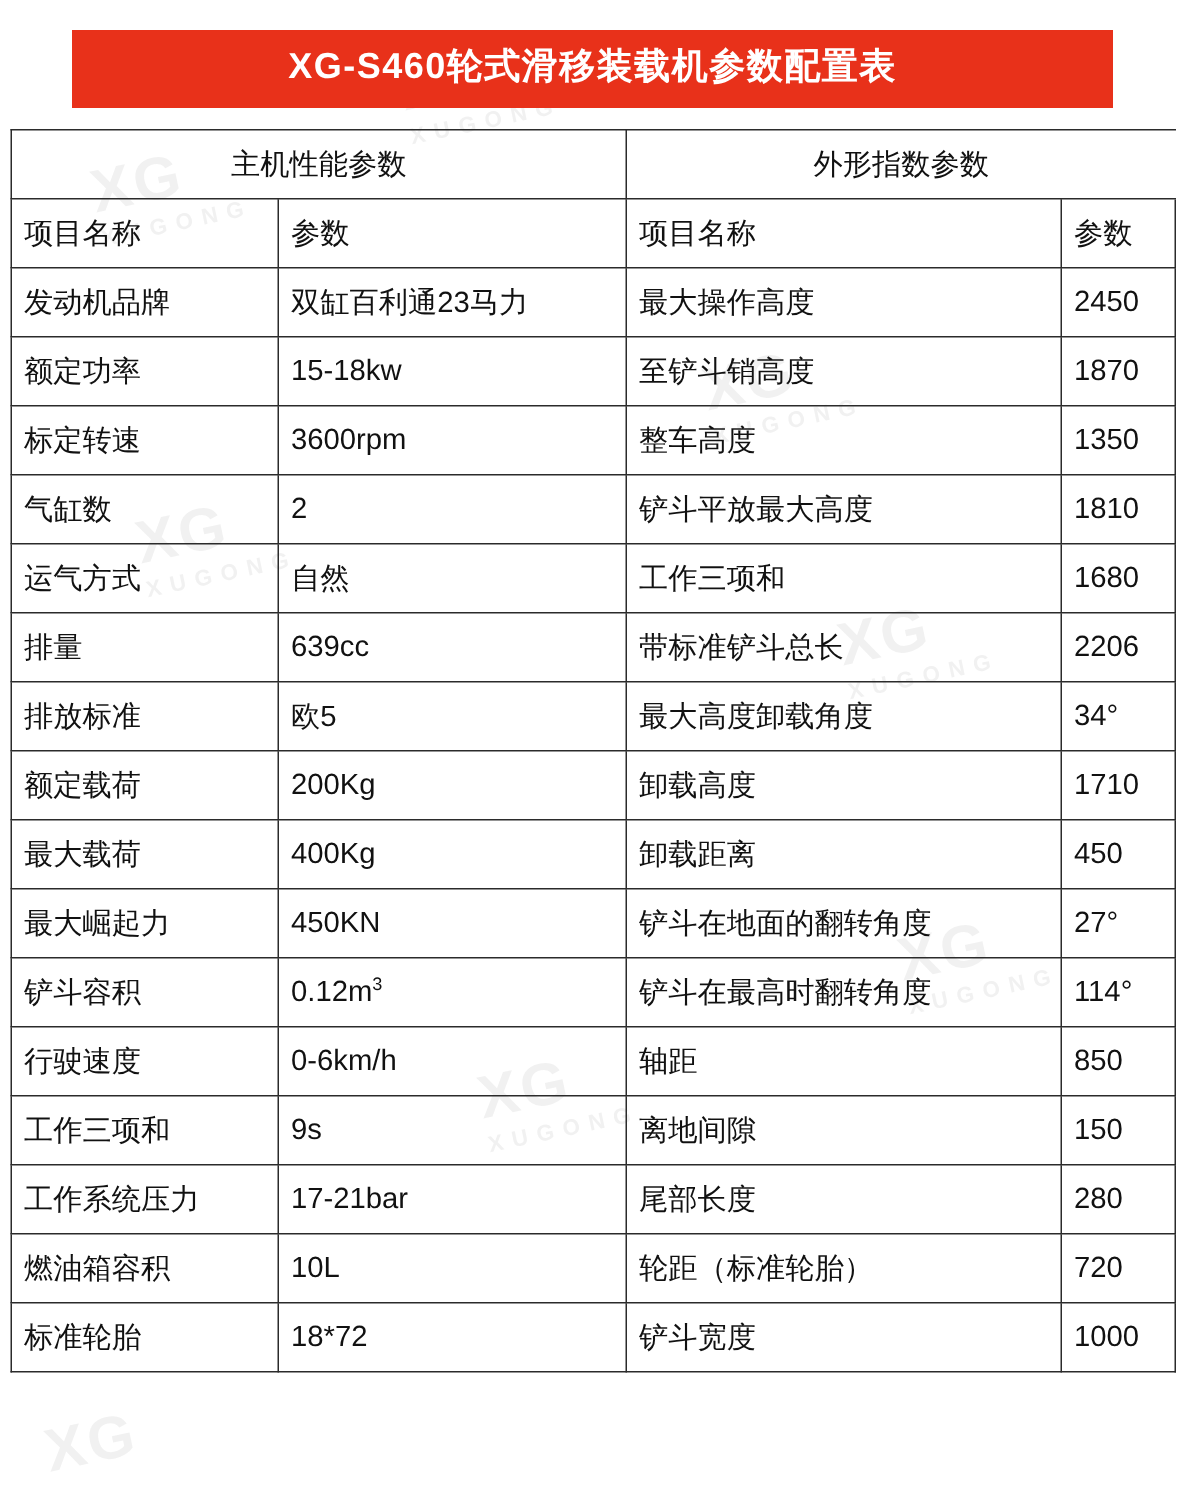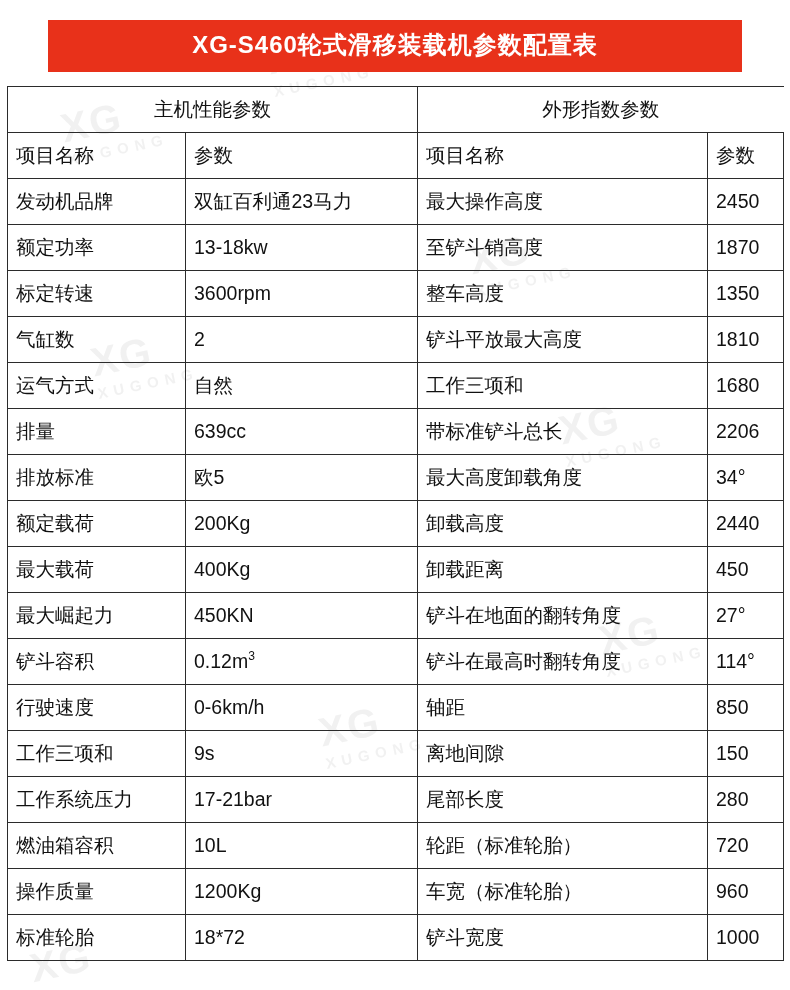--- a/index.html
+++ b/index.html
@@ -153,21 +153,21 @@
         <td>参数</td>
       </tr>
     <tr>
           <td>发动机品牌</td>
           <td>双缸百利通23马力</td>
           <td>最大操作高度</td>
           <td>2450</td>
         </tr>
         <tr>
           <td>额定功率</td>
-          <td>13-18kw</td>
+          <td>15-18kw</td>
           <td>至铲斗销高度</td>
           <td>1870</td>
         </tr>
         <tr>
           <td>标定转速</td>
           <td>3600rpm</td>
           <td>整车高度</td>
           <td>1350</td>
         </tr>
         <tr>
@@ -191,21 +191,21 @@
         <tr>
           <td>排放标准</td>
           <td>欧5</td>
           <td>最大高度卸载角度</td>
           <td>34°</td>
         </tr>
         <tr>
           <td>额定载荷</td>
           <td>200Kg</td>
           <td>卸载高度</td>
-          <td>2440</td>
+          <td>1710</td>
         </tr>
         <tr>
           <td>最大载荷</td>
           <td>400Kg</td>
           <td>卸载距离</td>
           <td>450</td>
         </tr>
         <tr>
           <td>最大崛起力</td>
           <td>450KN</td>
@@ -236,26 +236,20 @@
           <td>尾部长度</td>
           <td>280</td>
         </tr>
         <tr>
           <td>燃油箱容积</td>
           <td>10L</td>
           <td>轮距（标准轮胎）</td>
           <td>720</td>
         </tr>
         <tr>
-          <td>操作质量</td>
-          <td>1200Kg</td>
-          <td>车宽（标准轮胎）</td>
-          <td>960</td>
-        </tr>
-        <tr>
           <td>标准轮胎</td>
           <td>18*72</td>
           <td>铲斗宽度</td>
           <td>1000</td>
         </tr>
       </tbody>
   </table>
 
 </div>
 

